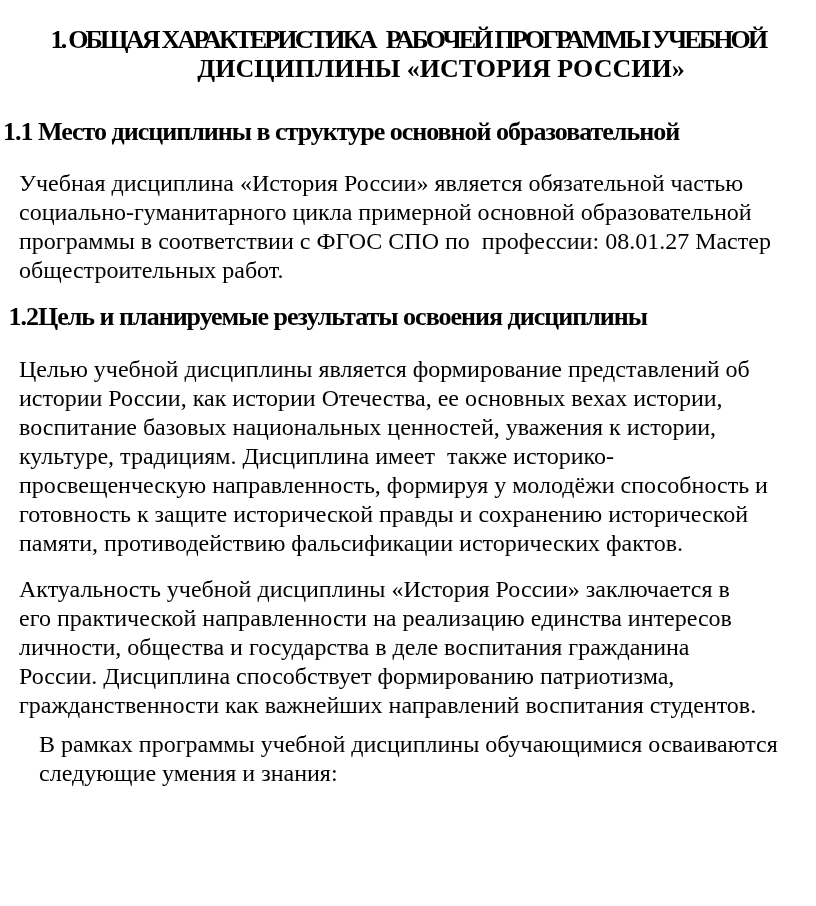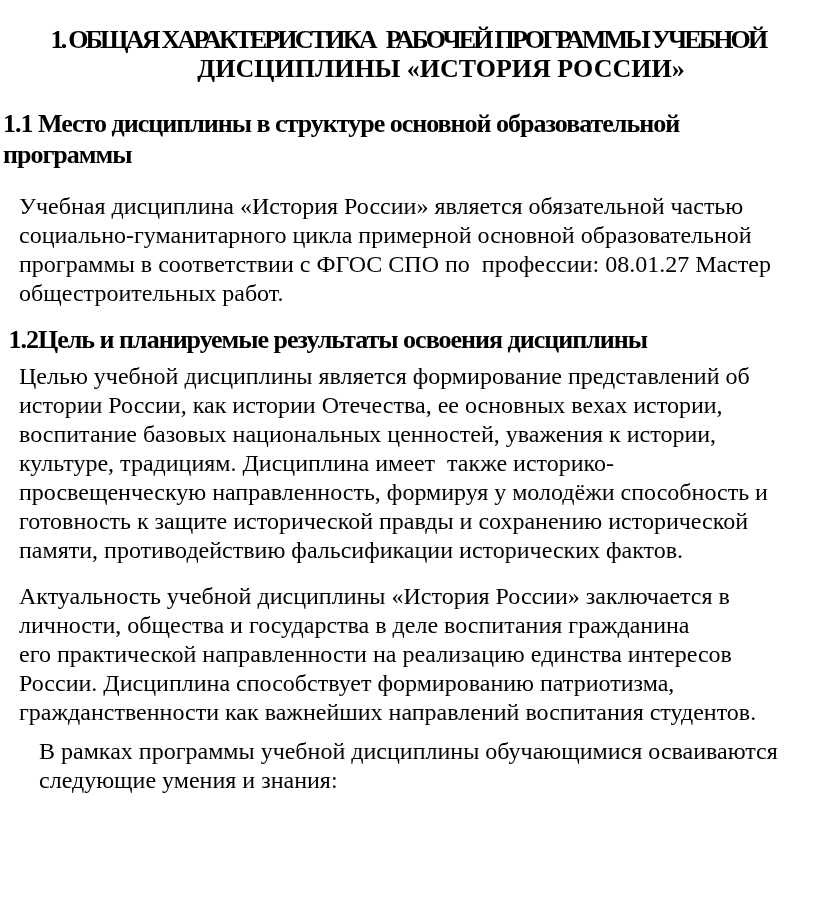--- a/index.html
+++ b/index.html
@@ -39,47 +39,46 @@
   }
   
   .heading {
     font-weight: bold;
     font-size: 26px;
     line-height: 31px;
     letter-spacing: -1px;
     padding-left: 3px;
   }
   .h-line { white-space: pre; }
-  .h11 { margin-top: 25px; }
+  .h11 { margin-top: 33px; }
   .h12 { margin-top: 16px; }
   
   .para {
     font-size: 24px;
     line-height: 29px;
     padding-left: 19px;
   }
   .p-line { white-space: pre; }
   .p-place     { margin-top: 22px; }
-  .p-goal      { margin-top: 7px; }
+  .p-goal      { margin-top: 23px; }
   .p-relevance { margin-top: 17px;  }
   .p-framework { margin-top: 10px; margin-left: 20px; }
 </style>
 </head>
 <body>
 
 <div class="page">
 
   <div class="doc-title">
     <div class="t-line">1. ОБЩАЯ ХАРАКТЕРИСТИКА   РАБОЧЕЙ ПРОГРАММЫ УЧЕБНОЙ</div>
     <div class="t-line t-line2">ДИСЦИПЛИНЫ «ИСТОРИЯ РОССИИ»</div>
   </div>
 
   <div class="heading h11">
     <div class="h-line">1.1 Место дисциплины в структуре основной образовательной</div>
-    <div class="h-line">программы</div>
   </div>
 
   <div class="para p-place">
     <div class="p-line">Учебная дисциплина «История России» является обязательной частью</div>
     <div class="p-line">социально-гуманитарного цикла примерной основной образовательной</div>
     <div class="p-line">программы в соответствии с ФГОС СПО по  профессии: 08.01.27 Мастер</div>
     <div class="p-line">общестроительных работ.</div>
   </div>
 
   <div class="heading h12">
@@ -91,22 +90,22 @@
     <div class="p-line">истории России, как истории Отечества, ее основных вехах истории,</div>
     <div class="p-line">воспитание базовых национальных ценностей, уважения к истории,</div>
     <div class="p-line">культуре, традициям. Дисциплина имеет  также историко-</div>
     <div class="p-line">просвещенческую направленность, формируя у молодёжи способность и</div>
     <div class="p-line">готовность к защите исторической правды и сохранению исторической</div>
     <div class="p-line">памяти, противодействию фальсификации исторических фактов.</div>
   </div>
 
   <div class="para p-relevance">
     <div class="p-line">Актуальность учебной дисциплины «История России» заключается в</div>
+    <div class="p-line">его практической направленности на реализацию единства интересов</div>
     <div class="p-line">личности, общества и государства в деле воспитания гражданина</div>
-    <div class="p-line">его практической направленности на реализацию единства интересов</div>
     <div class="p-line">России. Дисциплина способствует формированию патриотизма,</div>
     <div class="p-line">гражданственности как важнейших направлений воспитания студентов.</div>
   </div>
 
   <div class="para p-framework">
     <div class="p-line">В рамках программы учебной дисциплины обучающимися осваиваются</div>
     <div class="p-line">следующие умения и знания:</div>
   </div>
 
 </div>

